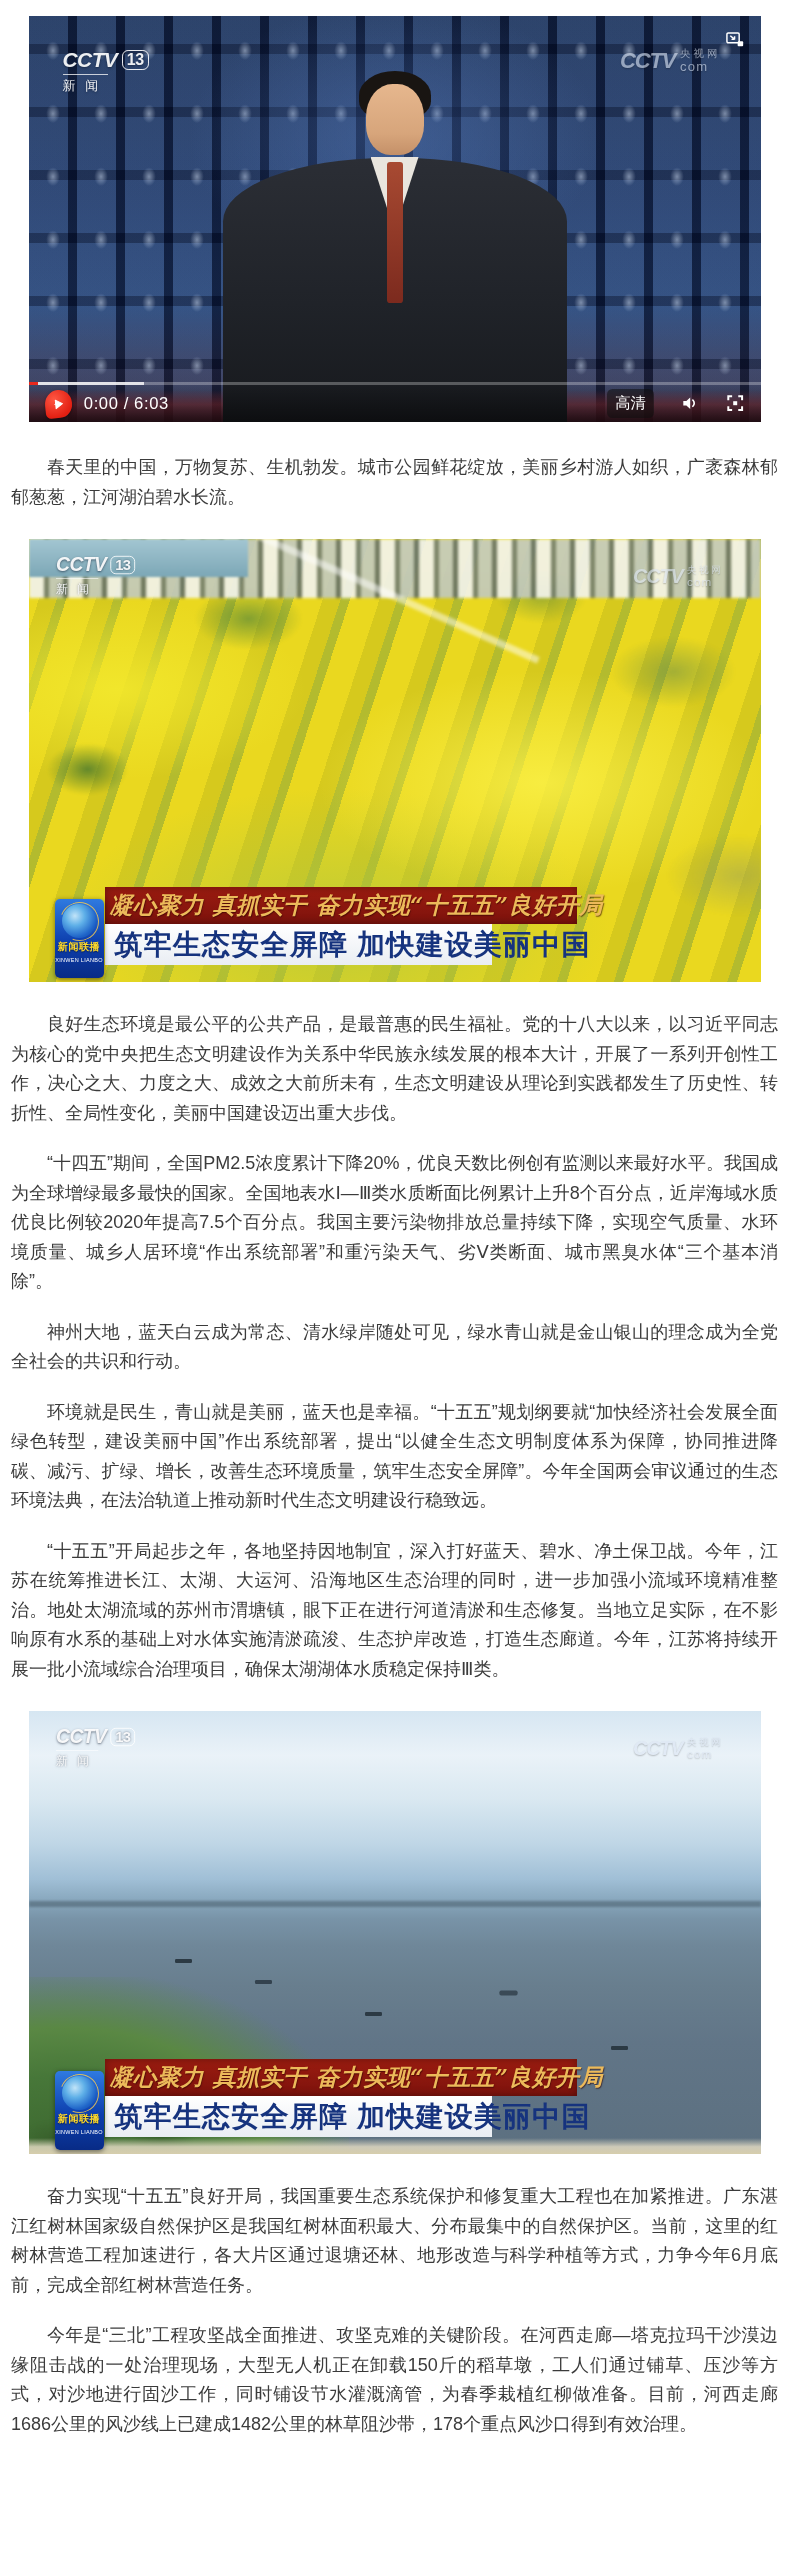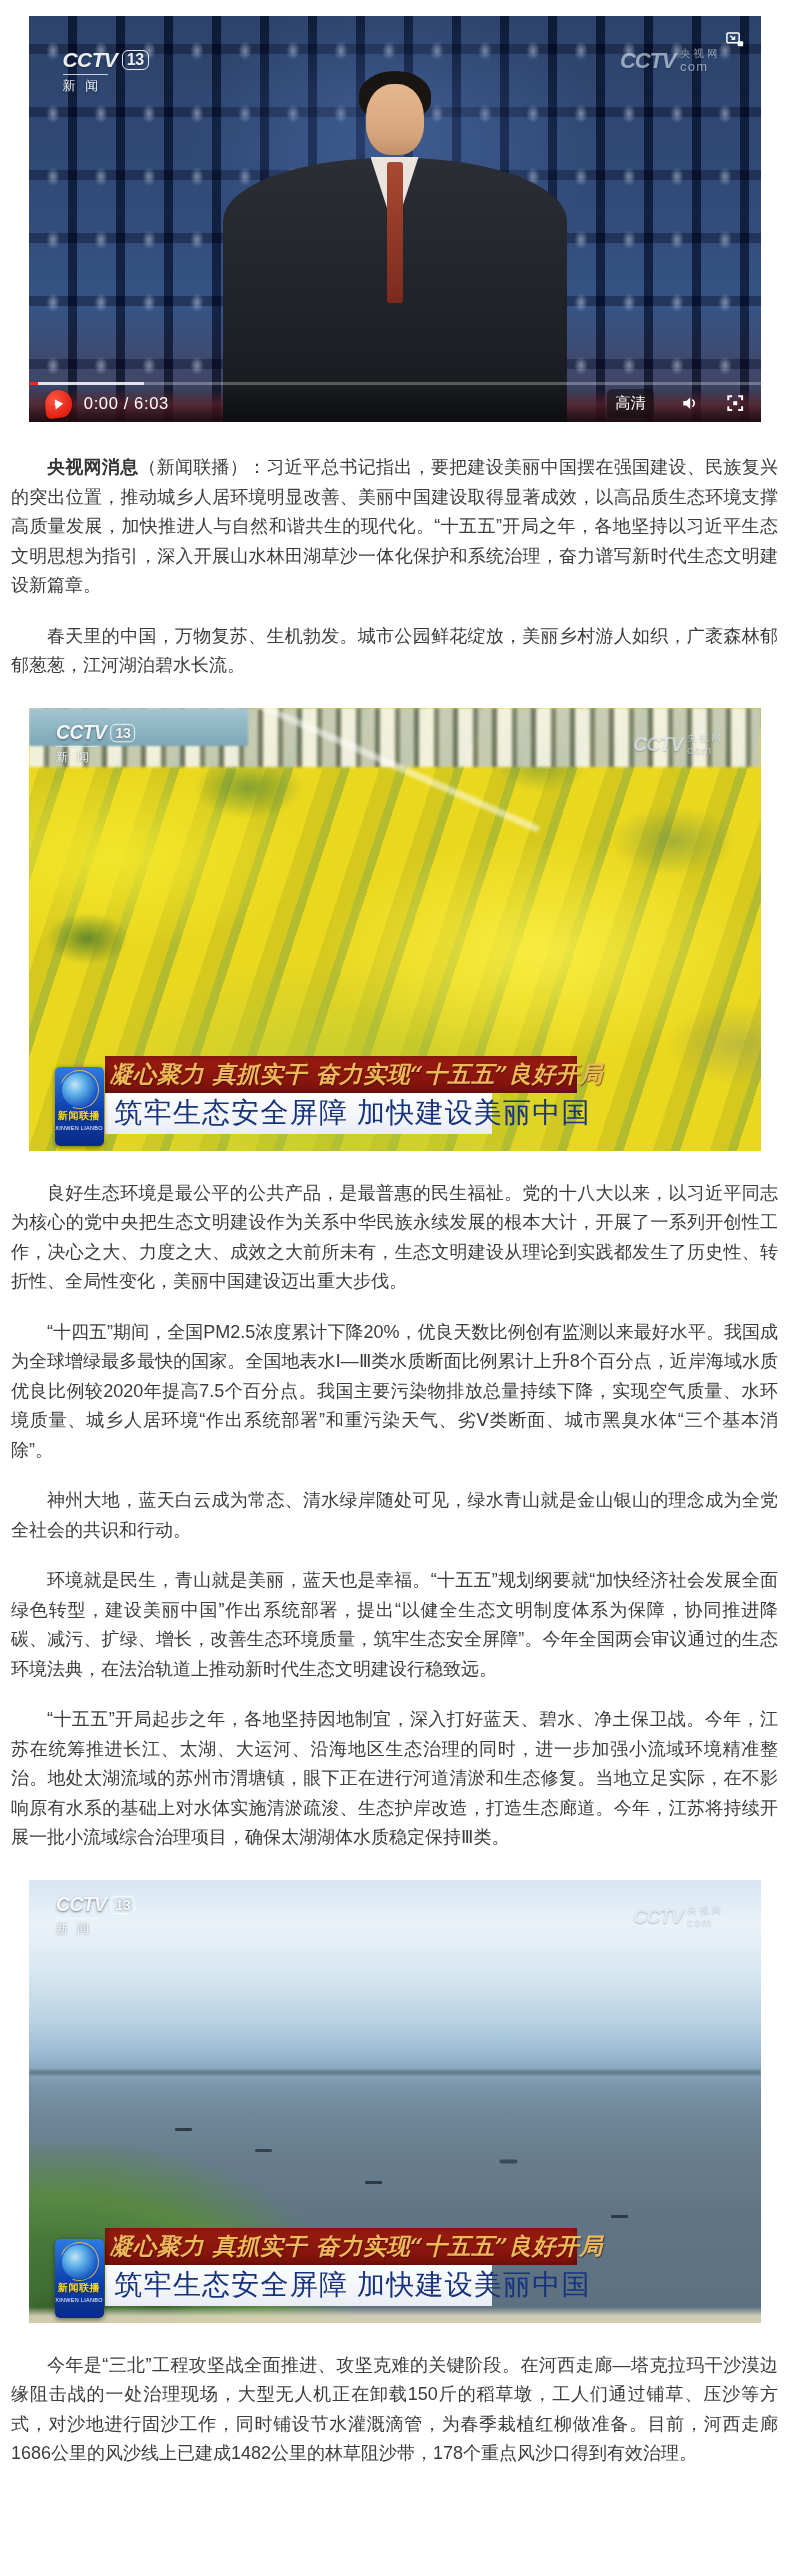--- a/index.html
+++ b/index.html
@@ -127,21 +127,21 @@
     border-left-color:transparent;border-radius:50%;transform:rotate(-24deg);}
   .badge-title{color:#ffd92a;font-weight:800;font-size:10px;text-align:center;letter-spacing:0.6px;text-shadow:0 0.6px 1.2px rgba(0,0,0,.5);}
   .badge-sub{color:#fff;font-size:5.5px;text-align:center;letter-spacing:0.3px;margin-top:2.5px;}
   .banner-lines{display:flex;flex-direction:column;}
   .banner-line1{width:472px;height:37px;box-sizing:border-box;display:flex;align-items:center;padding-left:5px;
     background:linear-gradient(180deg,#9c1c10 0%,#7c120c 100%);box-shadow:inset 0 0 8.6px rgba(0,0,0,.35);
     font-family:"DejaVu Serif","Liberation Serif",serif;font-style:italic;font-weight:bold;font-size:23px;
     color:#ecba5a;letter-spacing:0.6px;text-shadow:0.6px 1.2px 1.2px rgba(40,0,0,.6);white-space:nowrap;}
   .banner-line2{width:387px;height:41px;box-sizing:border-box;display:flex;align-items:center;padding-left:9.8px;
     background:linear-gradient(180deg,#ffffff 0%,#e9edf3 100%);
-    font-weight:400;font-size:28px;color:#16337e;letter-spacing:1.2px;white-space:nowrap;}
+    font-weight:700;font-size:28px;color:#16337e;letter-spacing:1.2px;white-space:nowrap;}
 </style>
 </head>
 <body>
 
 <div class="page">
 
   <div class="media video-player">
     <div class="video-scene">
       <div class="studio-wall"></div>
       <div class="studio-spots"></div>
@@ -203,21 +203,20 @@
         <div class="icon-btn">
           <svg width="18.4" height="18.4" viewBox="0 0 24 24" fill="none" stroke="#fff" stroke-width="2.6">
             <path d="M3 8V3h5M16 3h5v5M21 16v5h-5M8 21H3v-5"></path>
             <rect x="9.4" y="9.4" width="5.2" height="5.2" fill="#fff" stroke="none"></rect>
           </svg>
         </div>
       </div>
     </div>
   </div>
 
-  <p class="para"><strong>央视网消息</strong><span>（新闻联播）：习近平总书记指出，要把建设美丽中国摆在强国建设、民族复兴的突出位置，推动城乡人居环境明显改善、美丽中国建设取得显著成效，以高品质生态环境支撑高质量发展，加快推进人与自然和谐共生的现代化。“十五五”开局之年，各地坚持以习近平生态文明思想为指引，深入开展山水林田湖草沙一体化保护和系统治理，奋力谱写新时代生态文明建设新篇章。</span></p>
 
   <p class="para">春天里的中国，万物复苏、生机勃发。城市公园鲜花绽放，美丽乡村游人如织，广袤森林郁郁葱葱，江河湖泊碧水长流。</p>
 
   <figure class="media news-image">
     <div class="sf-terraces"></div>
     <div class="sf-trees"></div>
     <div class="sf-village"></div>
     <div class="sf-river"></div>
     <div class="sf-path"></div>
 
@@ -284,16 +283,17 @@
         <div class="badge-title">新闻联播</div>
         <div class="badge-sub">XINWEN LIANBO</div>
       </div>
       <div class="banner-lines">
         <div class="banner-line1">凝心聚力 真抓实干 奋力实现“十五五”良好开局</div>
         <div class="banner-line2">筑牢生态安全屏障 加快建设美丽中国</div>
       </div>
     </div>
   </figure>
 
+  <p class="para">奋力实现“十五五”良好开局，我国重要生态系统保护和修复重大工程也在加紧推进。广东湛江红树林国家级自然保护区是我国红树林面积最大、分布最集中的自然保护区。当前，这里的红树林营造工程加速进行，各大片区通过退塘还林、地形改造与科学种植等方式，力争今年6月底前，完成全部红树林营造任务。</p>
   <p class="para">今年是“三北”工程攻坚战全面推进、攻坚克难的关键阶段。在河西走廊—塔克拉玛干沙漠边缘阻击战的一处治理现场，大型无人机正在卸载150斤的稻草墩，工人们通过铺草、压沙等方式，对沙地进行固沙工作，同时铺设节水灌溉滴管，为春季栽植红柳做准备。目前，河西走廊1686公里的风沙线上已建成1482公里的林草阻沙带，178个重点风沙口得到有效治理。</p>
 
 </div>
 
 
 </body></html>

